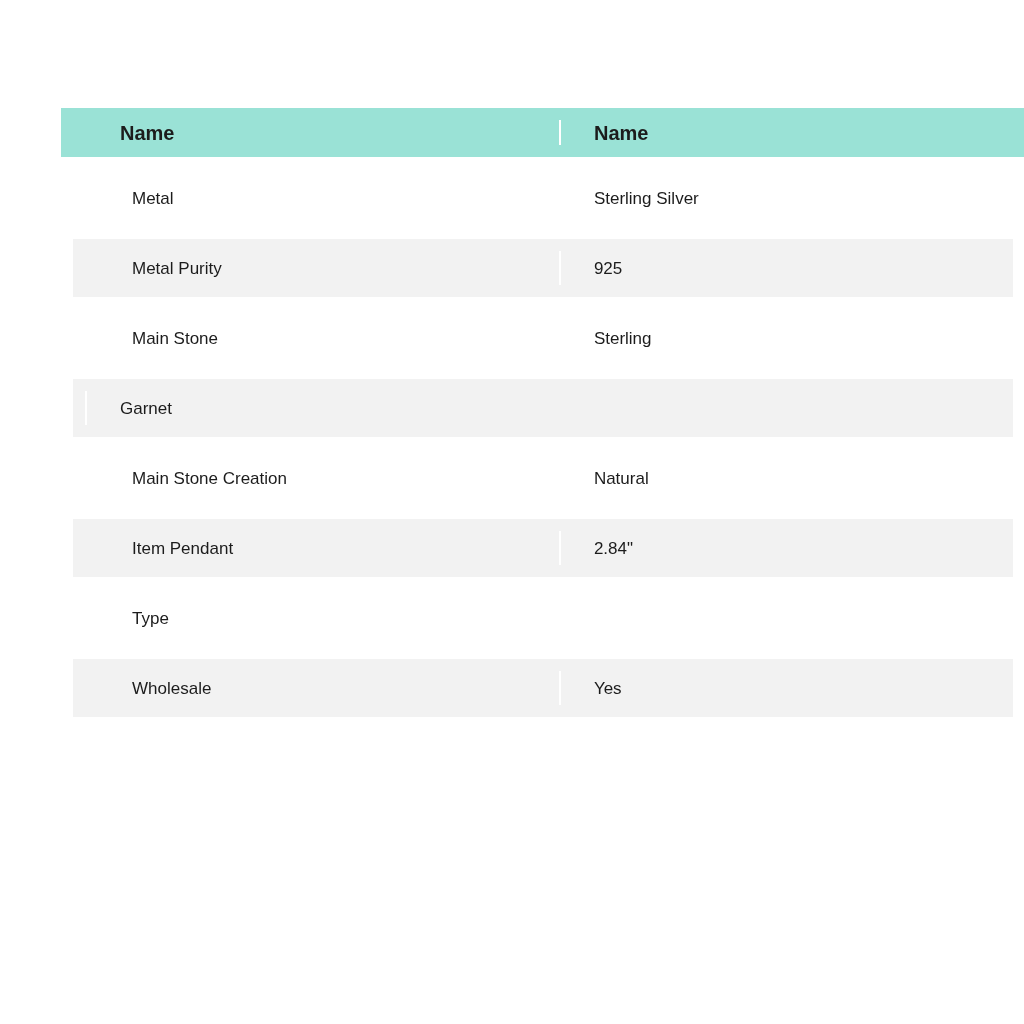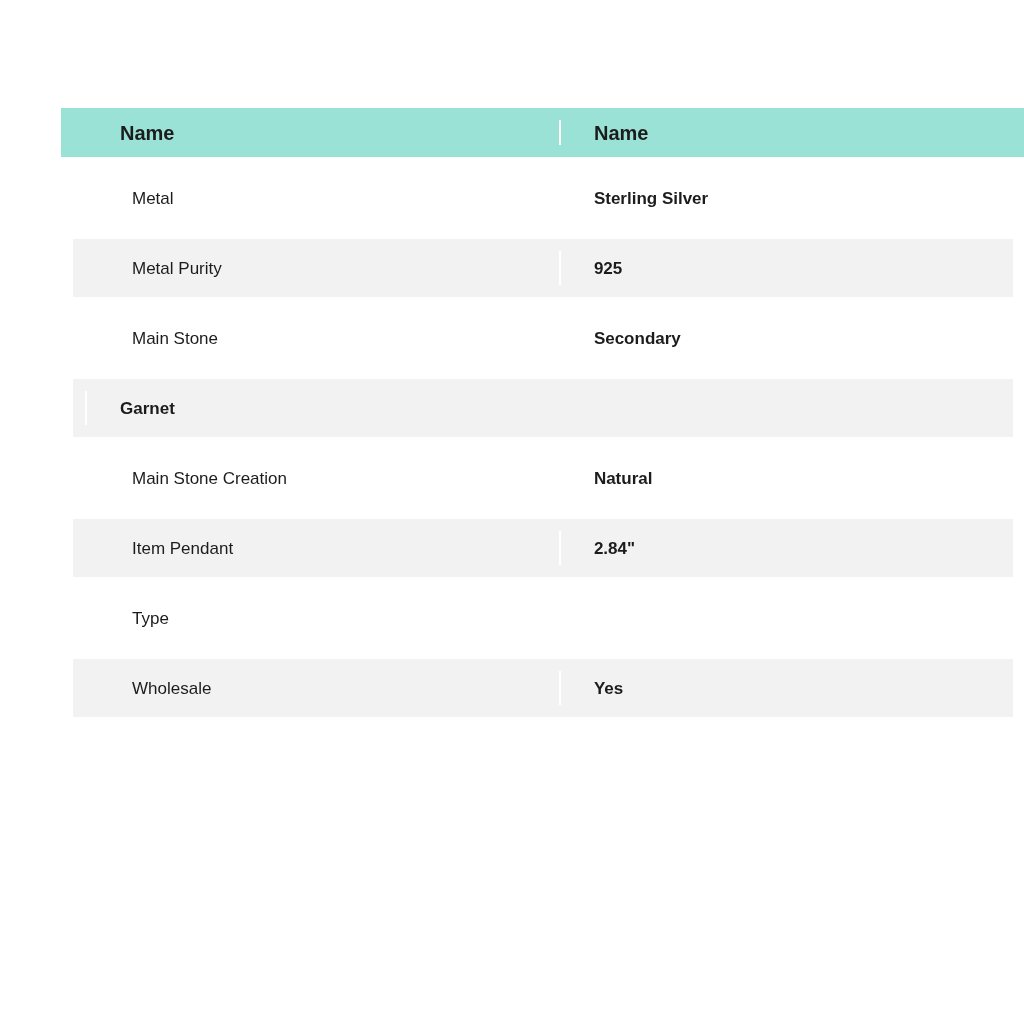--- a/index.html
+++ b/index.html
@@ -40,21 +40,20 @@
     line-height:1;
   }
   .cell-name{
     width:50.4%;
     padding-left:35px;
   }
   .cell-value{
     width:49.6%;
     padding-left:21px;
     border-left:2px solid #ffffff;
-    font-weight:bold;
   }
   .header-row .cell{
     font-size:20px;
     font-weight:700;
   }
 </style>
 </head>
 <body>
 
 <div class="spec-table">
@@ -83,21 +82,21 @@
     <div class="cell cell-value">
       <span class="txt">925</span>
     </div>
   </div>
 
   <div class="row">
     <div class="cell cell-name">
       <span class="txt">Main Stone</span>
     </div>
     <div class="cell cell-value">
-      <span class="txt">Secondary</span>
+      <span class="txt">Sterling</span>
     </div>
   </div>
 
   <div class="row zebra">
     <div class="cell cell-value">
       <span class="txt">Garnet</span>
     </div>
   </div>
 
   <div class="row">

